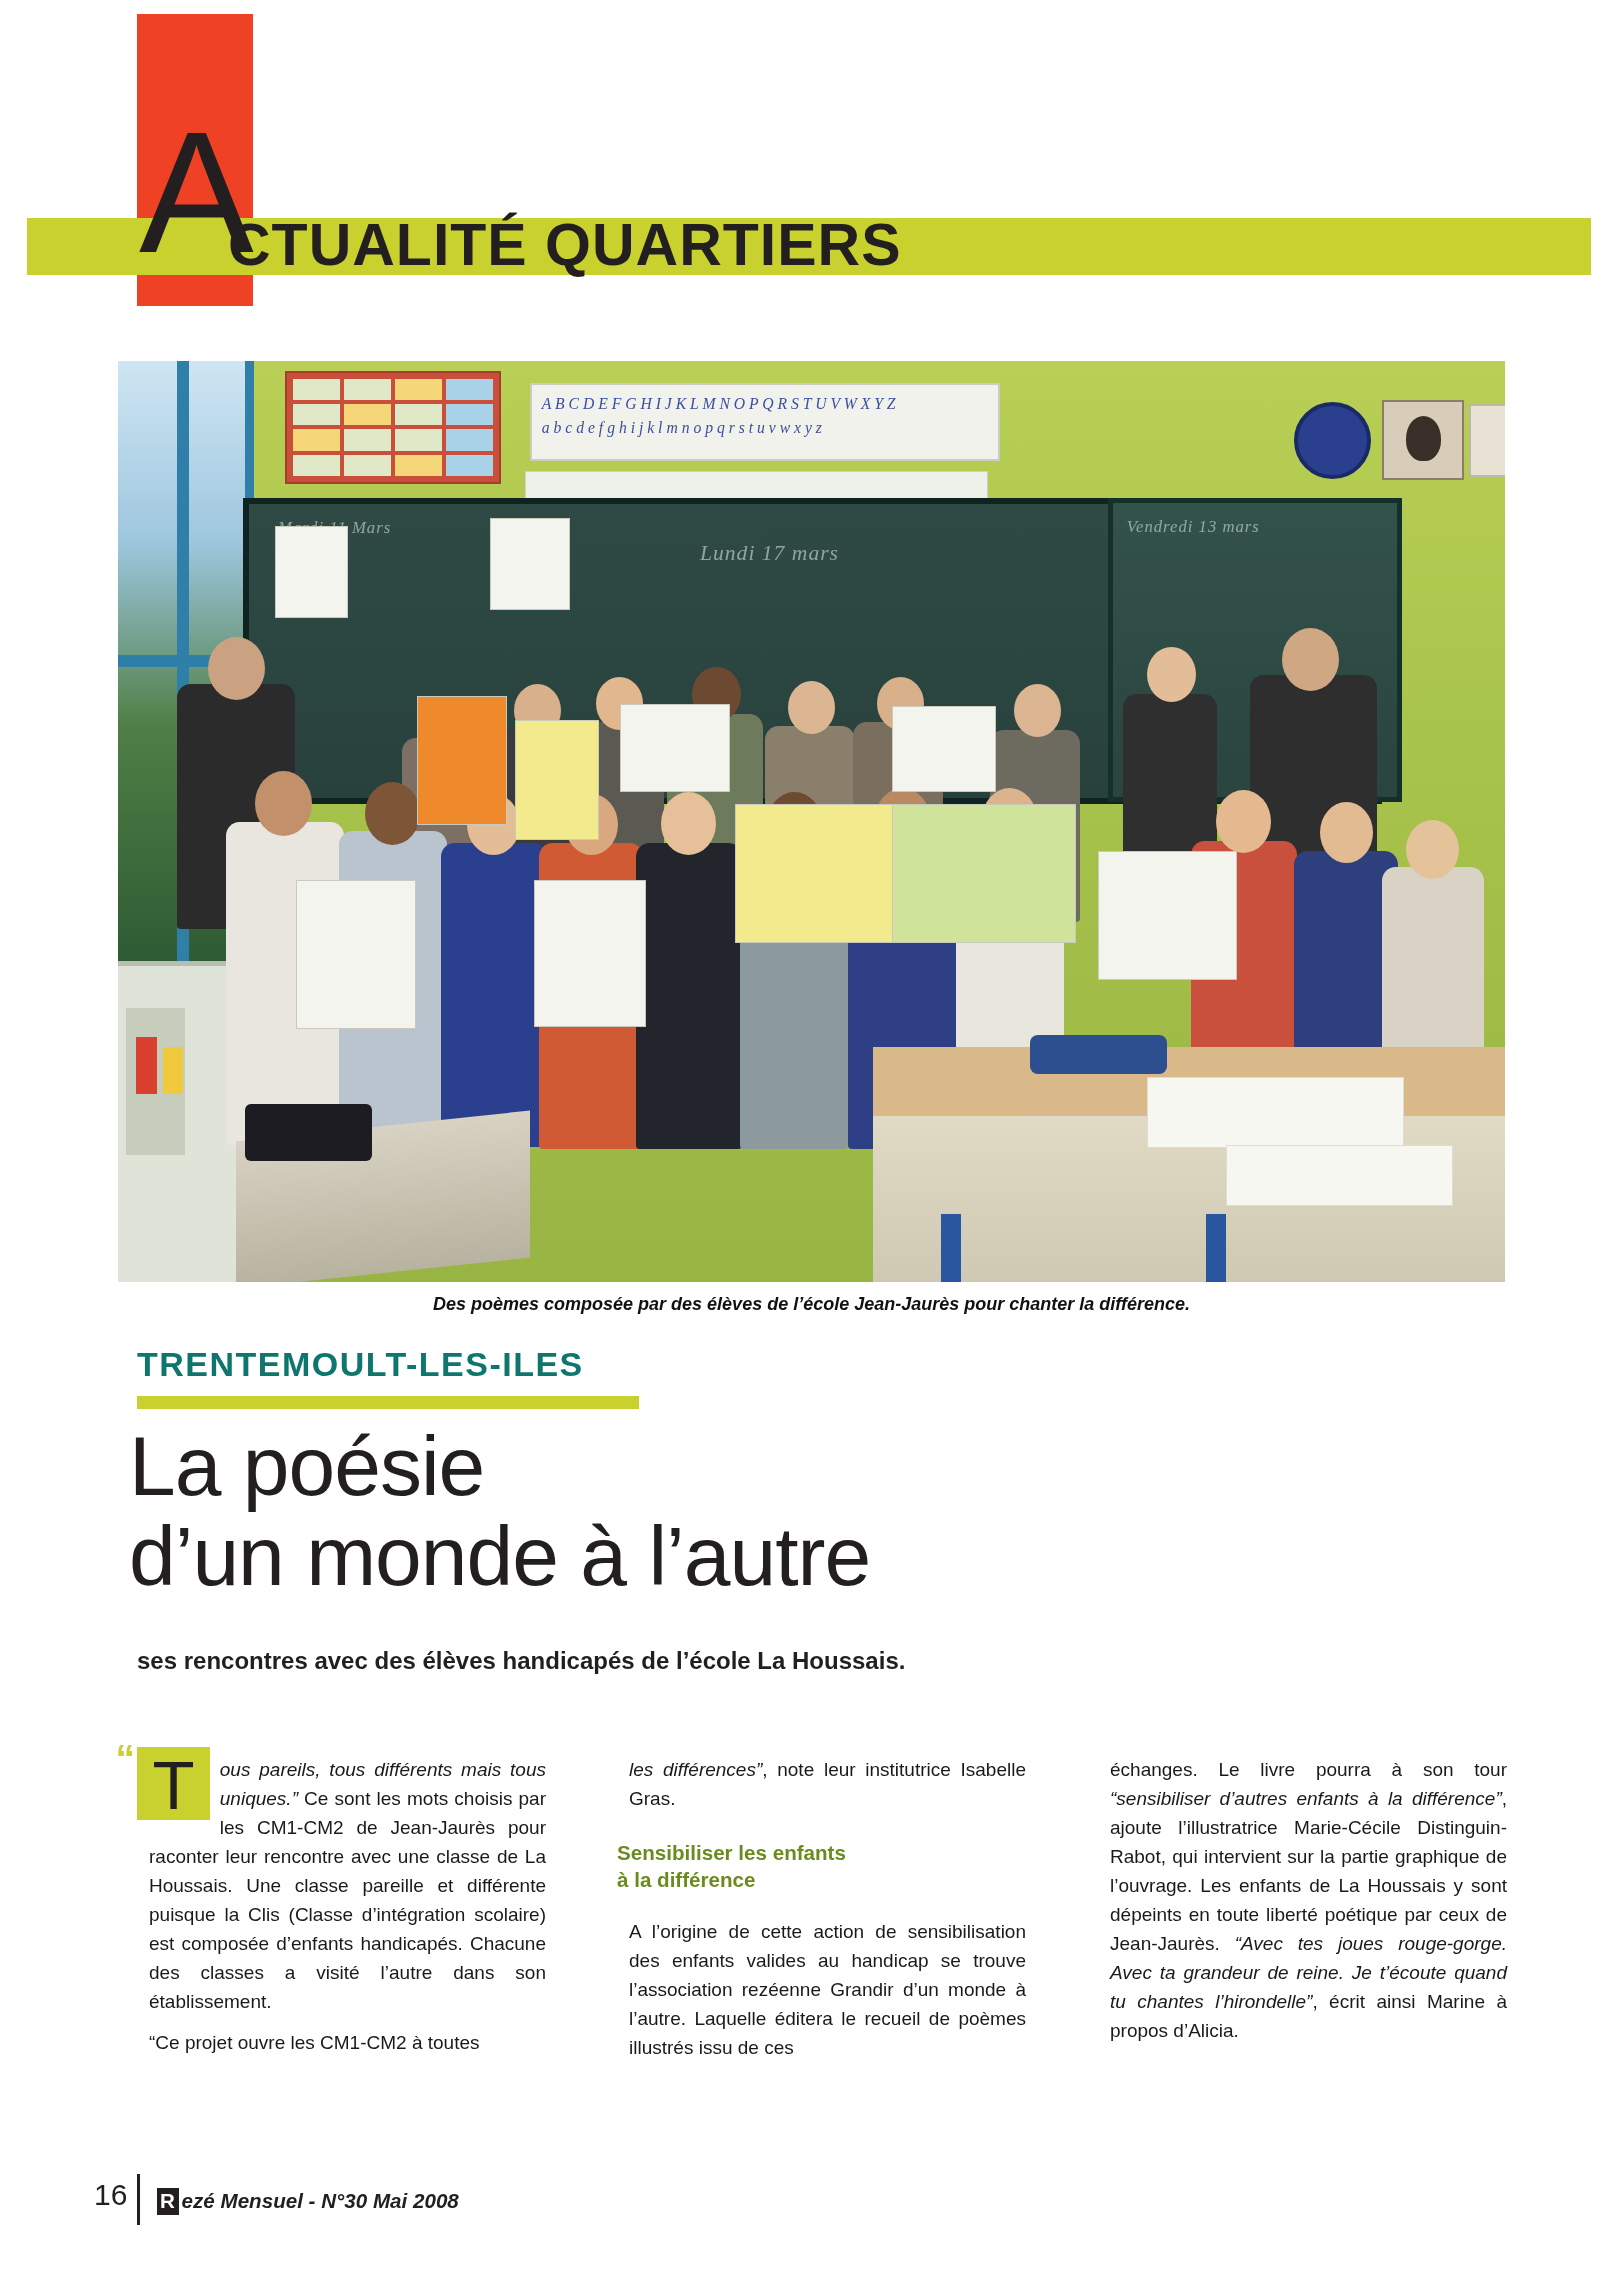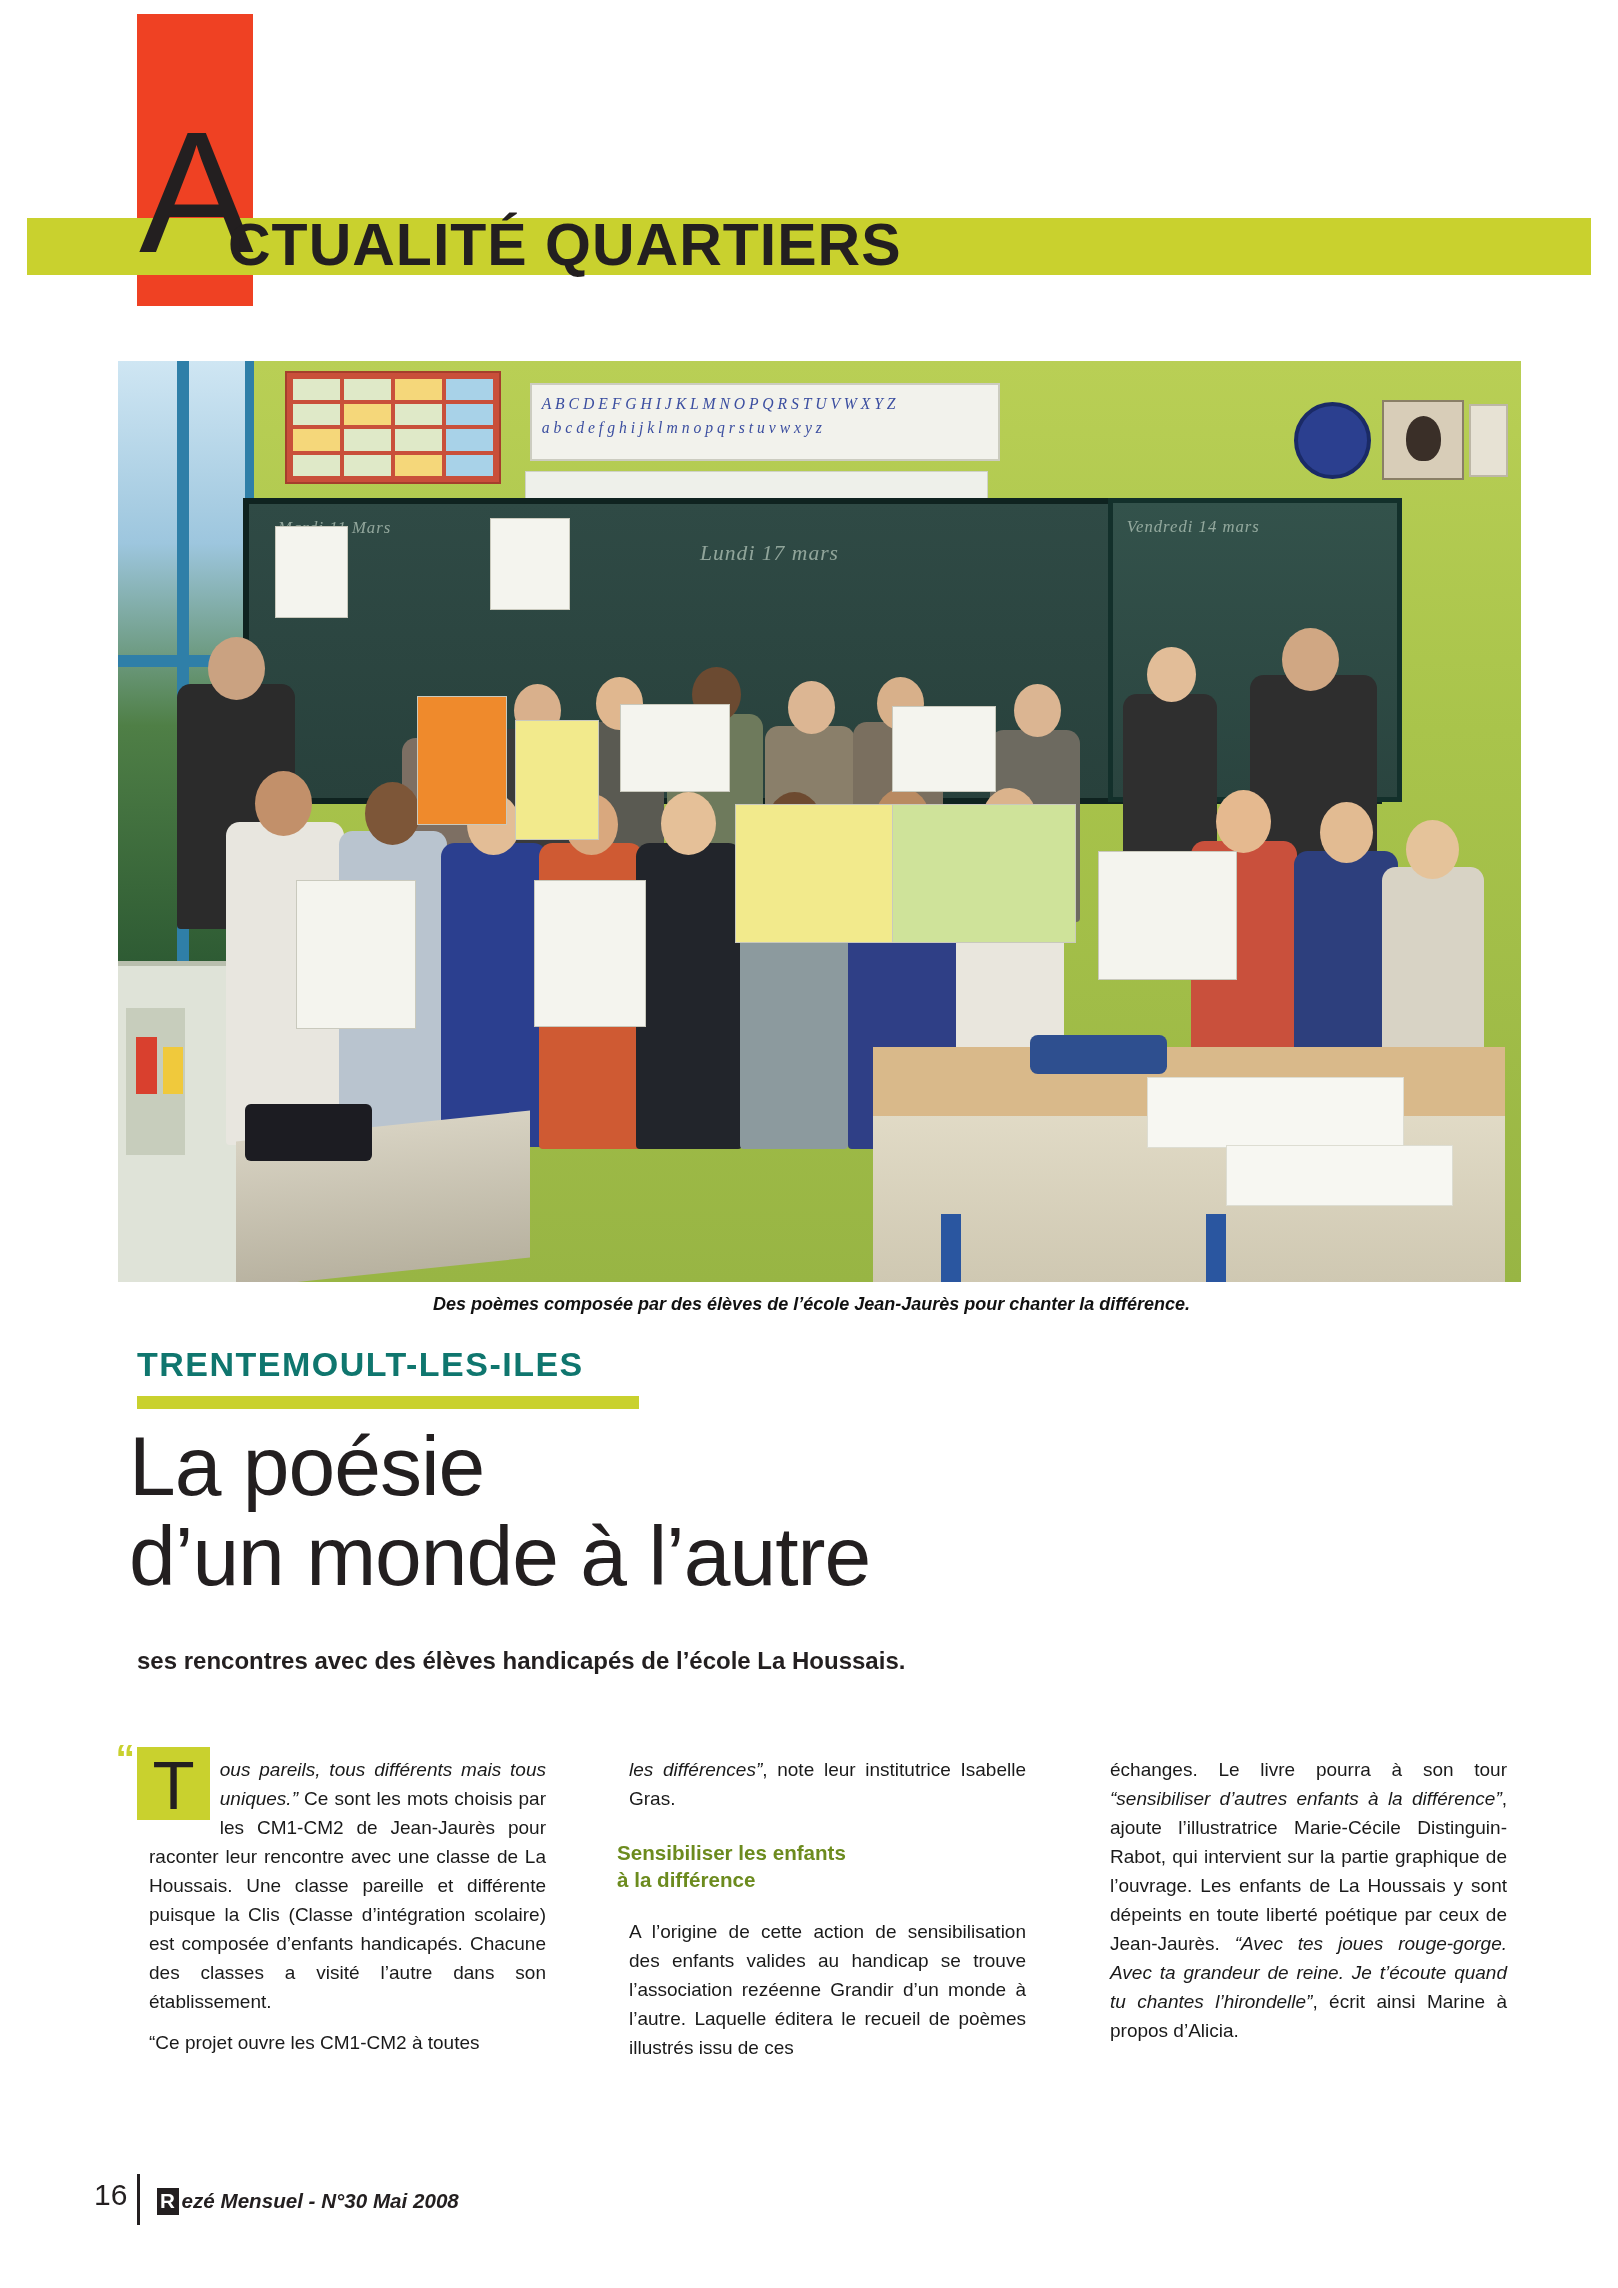--- a/index.html
+++ b/index.html
@@ -64,21 +64,20 @@
 
   
   .photo-wrap {
     position: absolute;
     left: 118px;
     top: 361px;
     width: 1387px;
     height: 921px;
     overflow: hidden;
     background: #7c9a3a;
-    padding-left: 16px;
   }
   .photo {
     position: absolute;
     inset: 0;
   }
   
   .wall {
     position: absolute;
     left: 0; top: 0; width: 100%; height: 100%;
     background: linear-gradient(180deg,#b9cf55 0%, #a9c44b 40%, #98b544 100%);
@@ -364,21 +363,21 @@
 
     <div class="clock"></div>
     <div class="portrait"></div>
     <div class="poster-right"></div>
 
     <div class="board">
       <span class="chalk" style="left:29px; top:13.7px;">Mardi 11 Mars</span>
       <span class="chalk" style="left:451px; top:37px; font-size:21.6px;">Lundi 17 mars</span>
     </div>
     <div class="board2">
-      <span class="chalk" style="left:13.7px; top:13.7px;">Vendredi 14 mars</span>
+      <span class="chalk" style="left:13.7px; top:13.7px;">Vendredi 13 mars</span>
     </div>
 
     <div class="cabinet"></div>
     <div class="cabinet-b"></div>
     <div class="bottle"></div>
     <div class="bottle2"></div>
 
     <div class="sheet" style="left:157px; top:165px; width:71px; height:90px;"></div>
     <div class="sheet" style="left:372px; top:157px; width:78px; height:90px;"></div>
 

